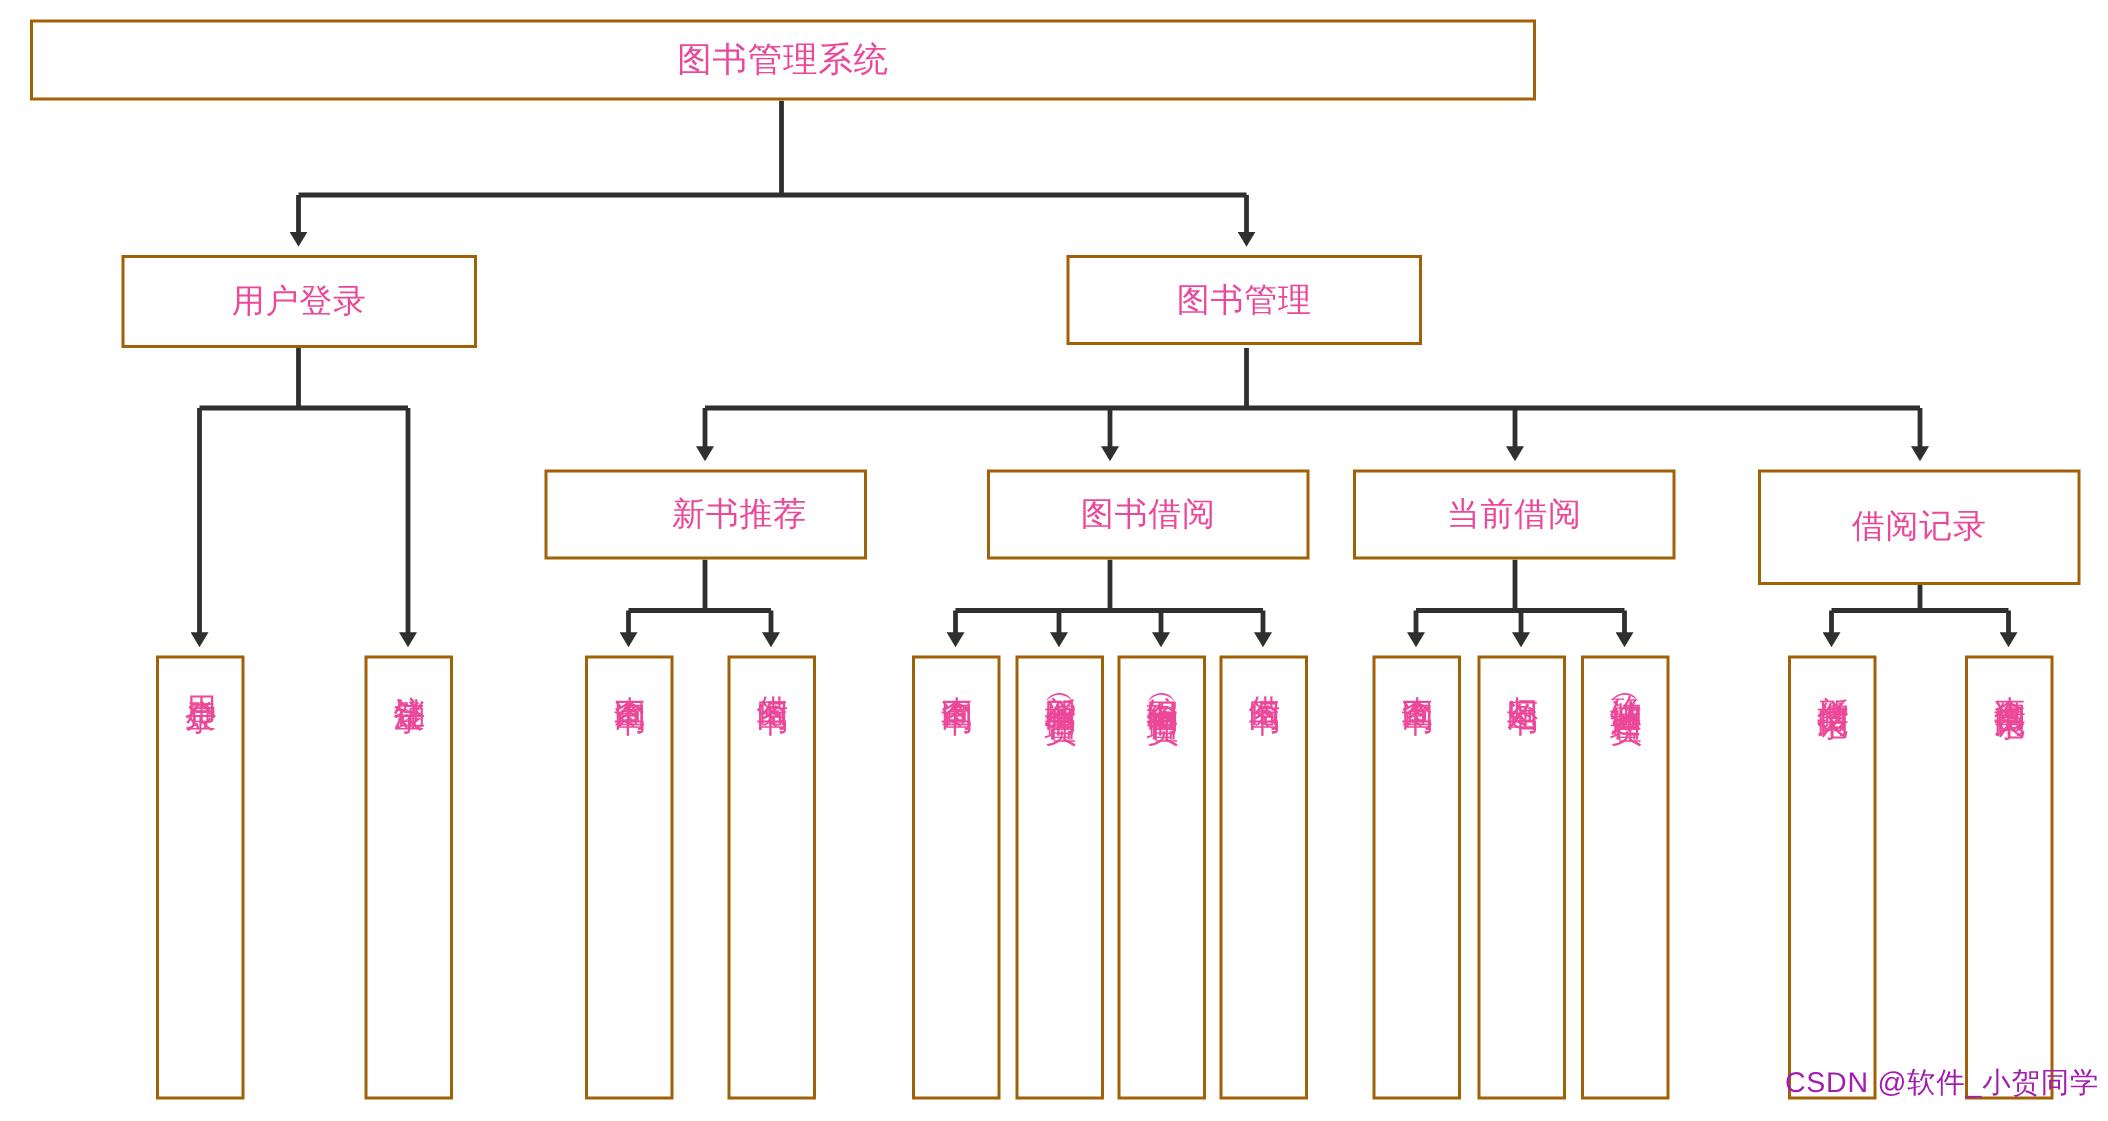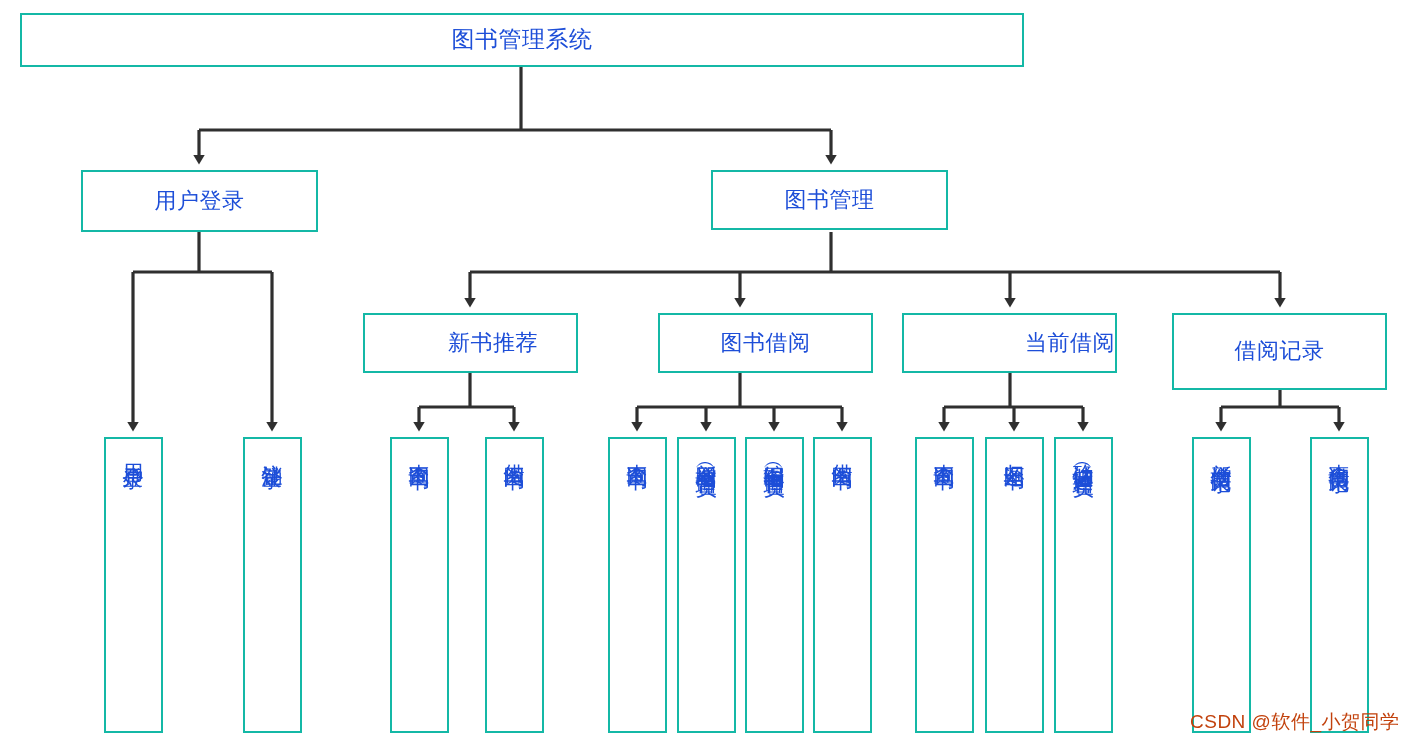--- a/index.html
+++ b/index.html
@@ -23,25 +23,25 @@
     left: 0;
     top: 0;
     width: 1405px;
     height: 747px;
     pointer-events: none;
   }
   .node {
     position: absolute;
     box-sizing: border-box;
     background: #ffffff;
-    border: 2px solid #14b8a6;
+    border: 2px solid #a16207;
     display: flex;
     align-items: center;
     justify-content: center;
-    color: #1d4ed8;
+    color: #ec4899;
     z-index: 2;
   }
   .node .label {
     display: block;
     text-align: center;
     line-height: 1.12;
   }
   .node.horizontal .label {
     font-size: 22px;
     letter-spacing: 0.5px;
@@ -61,21 +61,21 @@
     letter-spacing: 2px;
     line-height: 1.0;
     height: auto;
     margin: 0 auto;
   }
   .watermark {
     position: absolute;
     left: 1190px;
     top: 709px;
     font-size: 19px;
-    color: #c2410c;
+    color: #a21caf;
     white-space: nowrap;
     z-index: 3;
     letter-spacing: 0.5px;
   }
 </style>
 </head>
 <body>
 
 <div id="canvas">
 
@@ -139,21 +139,21 @@
   <div class="node horizontal" style="left:711px; top:170px; width:237px; height:60px;">
     <span class="label">图书管理</span>
   </div>
 
   <div class="node horizontal" style="left:363px; top:313px; width:215px; height:60px;padding-left:45px;">
     <span class="label">新书推荐</span>
   </div>
   <div class="node horizontal" style="left:632px; top:313px; width:215px; height:60px;margin-left:26px;">
     <span class="label">图书借阅</span>
   </div>
-  <div class="node horizontal" style="left:902px; top:313px; width:215px; height:60px;justify-content:flex-end;">
+  <div class="node horizontal" style="left:902px; top:313px; width:215px; height:60px;">
     <span class="label">当前借阅</span>
   </div>
   <div class="node horizontal" style="left:1172px; top:313px; width:215px; height:77px;">
     <span class="label">借阅记录</span>
   </div>
 
   <div class="node vertical" style="left:104px; top:437px; width:59px; height:296px;">
     <span class="label">用户登录</span>
   </div>
   <div class="node vertical" style="left:243px; top:437px; width:59px; height:296px;">

